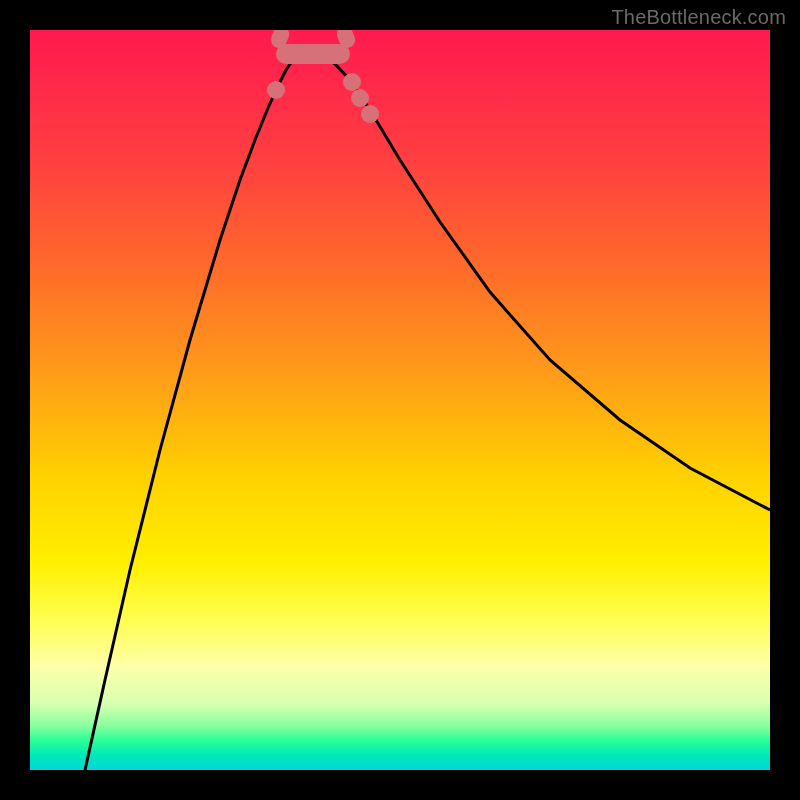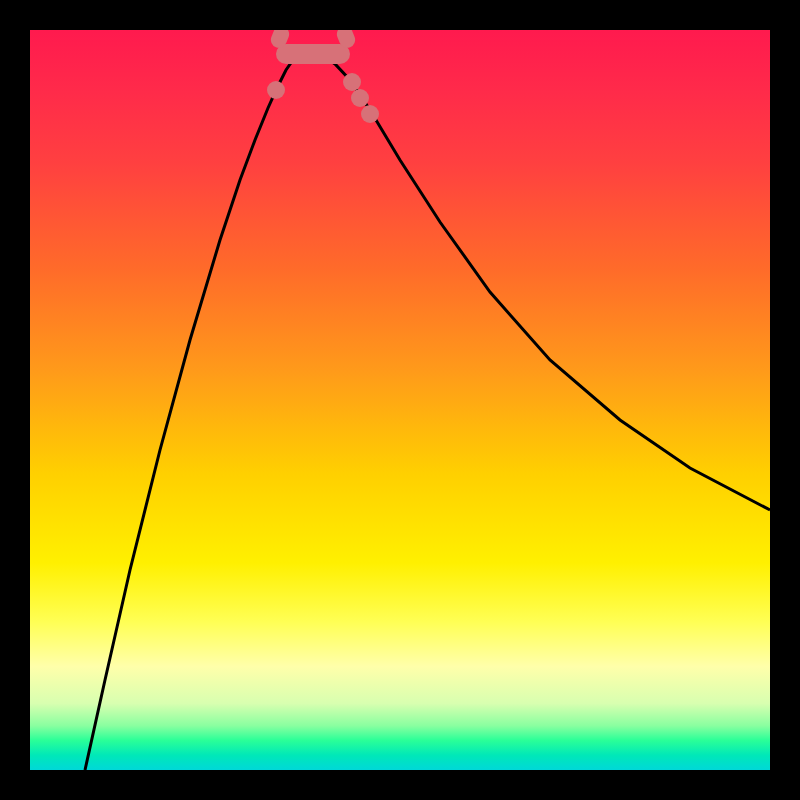--- a/index.html
+++ b/index.html
@@ -75,13 +75,14 @@
           <circle cx="246" cy="60" r="9" fill="#d77178"></circle>
           <circle cx="322" cy="52" r="9" fill="#d77178"></circle>
           <circle cx="330" cy="68" r="9" fill="#d77178"></circle>
           <circle cx="340" cy="84" r="9" fill="#d77178"></circle>
           <rect x="246" y="14" width="74" height="20" rx="10" ry="10" fill="#d77178"></rect>
           <rect x="242" y="-4" width="16" height="22" rx="8" fill="#d77178" transform="rotate(22 250 7)"></rect>
           <rect x="308" y="-4" width="16" height="22" rx="8" fill="#d77178" transform="rotate(-22 316 7)"></rect>
         </g>
     </svg>
   </div>
+  <div class="watermark">TheBottleneck.com</div>
 </div>
 
 </body></html>

